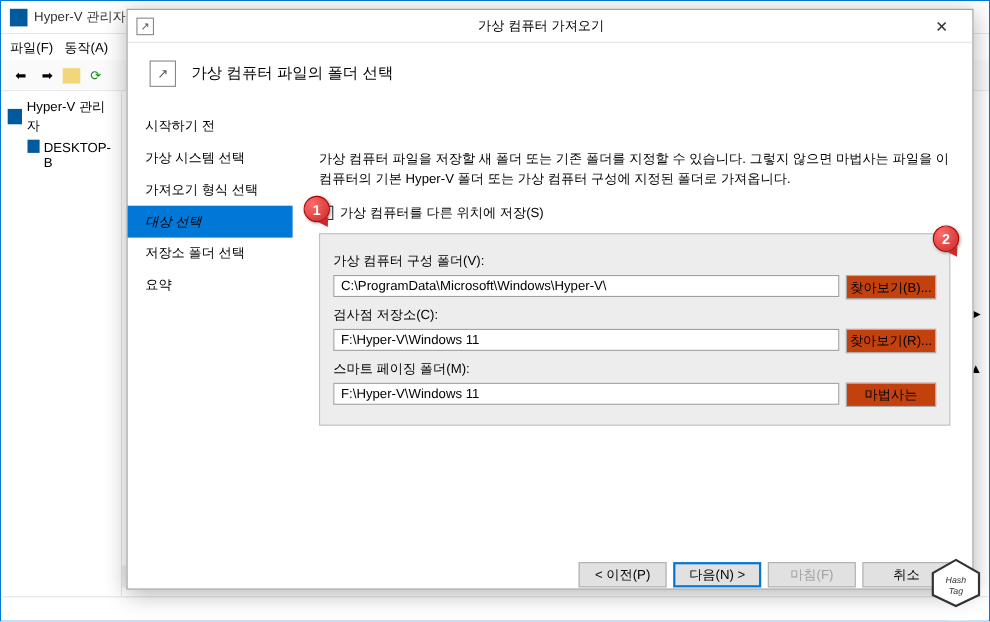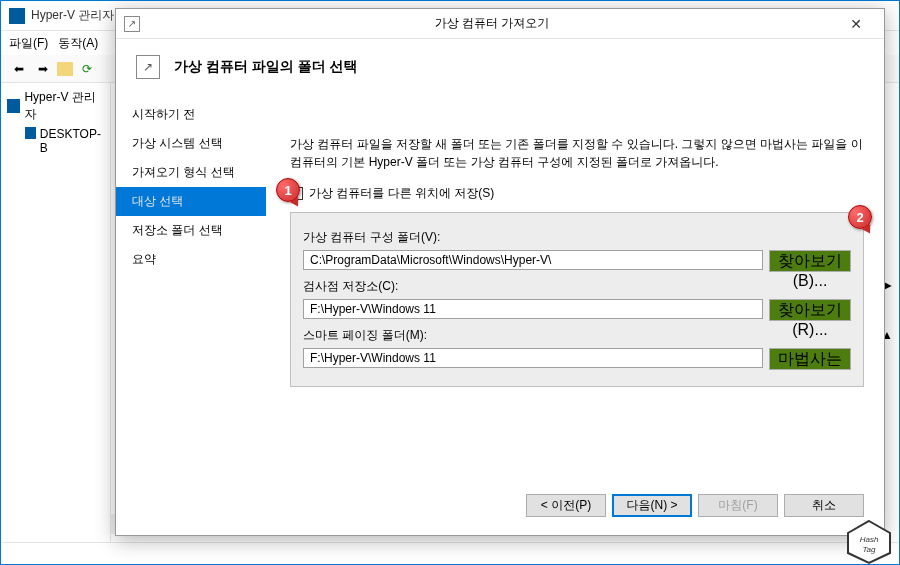--- a/index.html
+++ b/index.html
@@ -26,48 +26,48 @@
 
     
     .wizard { position: absolute; left: 115px; top: 8px; width: 770px; height: 528px; background: #fff; border: 1px solid #999; box-shadow: 0 4px 20px rgba(0,0,0,.3); }
     .wizard-title { height: 30px; display: flex; align-items: center; padding: 0 8px; border-bottom: 1px solid #e5e5e5; }
     .wizard-title .wz-icon { width: 16px; height: 16px; border: 1px solid #888; display: flex; align-items: center; justify-content: center; margin-right: 8px; font-size: 10px; color: #555; }
     .wizard-title .wz-label { flex: 1; font-size: 12px; color: #000; text-align: center; }
     .wizard-title .close { width: 40px; text-align: center; font-size: 14px; color: #333; }
 
     .wizard-header { height: 55px; display: flex; align-items: center; padding: 0 20px; gap: 14px; }
     .wizard-header .hdr-icon { width: 24px; height: 24px; border: 1px solid #888; display: flex; align-items: center; justify-content: center; font-size: 12px; color: #555; }
-    .wizard-header .hdr-title { font-size: 14px; font-weight: bold; color: #000; }
+    .wizard-header .hdr-title { font-size: 14px; font-weight: normal; color: #000; }
 
     .wizard-body { display: flex; height: 400px; }
     .wizard-steps { width: 150px; padding: 6px 0; font-size: 12px; }
     .step { padding: 6px 16px; color: #000; }
-    .step.active { background: #0078d7; color: #e5e5e5; }
+    .step.active { background: #0078d7; color: #000000; font-style: italic; }
 
     .wizard-content { flex: 1; padding: 6px 20px 0 24px; font-size: 12px; color: #000; }
     .desc { line-height: 1.5; margin-bottom: 14px; margin-top: 35px; }
     .checkbox-row { display: flex; align-items: center; gap: 6px; margin-bottom: 10px; position: relative; }
     .checkbox { width: 13px; height: 13px; border: 1px solid #333; display: flex; align-items: center; justify-content: center; background: #fff; font-size: 10px; }
     .options-box { border: 1px solid #c0c0c0; background: #ededed; padding: 10px 12px 12px; }
     .field-label { margin: 6px 0 4px; }
     .field-row { display: flex; gap: 6px; margin-bottom: 4px; }
     .text-input { flex: 1; height: 20px; border: 1px solid #a0a0a0; background: #fff; padding: 0 6px; font-size: 12px; }
-    .browse-btn { width: 82px; height: 22px; border: 1px solid #adadad; background: #4d7c0f; font-size: 16px; }
+    .browse-btn { width: 82px; height: 22px; border: 1px solid #adadad; background: #c2410c; font-size: 12px; }
 
-    .wizard-footer { height: 40px; display: flex; justify-content: flex-end; align-items: flex-start; gap: 6px; padding-right: 20px; }
+    .wizard-footer { height: 40px; display: flex; justify-content: flex-end; align-items: flex-end; gap: 6px; padding-right: 20px; }
     .wz-btn { width: 80px; height: 23px; border: 1px solid #adadad; background: #e1e1e1; font-size: 12px; }
     .wz-btn.primary { border: 2px solid #0078d7; background: #e1e1e1; }
     .wz-btn.disabled { color: #a0a0a0; }
 
     
     .callout { position: absolute; width: 24px; height: 24px; background: radial-gradient(circle at 30% 30%, #ff6b6b, #c92a2a); border-radius: 50%; display: flex; align-items: center; justify-content: center; color: #fff; font-weight: bold; font-size: 13px; border: 1px solid #a00; box-shadow: 1px 1px 3px rgba(0,0,0,.4); }
     .callout::after { content: ""; position: absolute; bottom: -6px; right: -2px; width: 0; height: 0; border-left: 5px solid transparent; border-right: 5px solid transparent; border-top: 8px solid #c92a2a; transform: rotate(-30deg); }
 
     
-    .logo-cube { position: absolute; right: 6px; bottom: 0; width: 50px; height: 46px; }
+    .logo-cube { position: absolute; right: 6px; bottom: 12px; width: 50px; height: 46px; }
     .logo-cube svg { width: 100%; height: 100%; }
   </style>
 </head>
 <body>
 
 <div class="parent-window">
   <div class="parent-titlebar">
     <div class="app-icon"></div>
     <div class="title">Hyper-V 관리자</div>
     <div class="winbtns">

